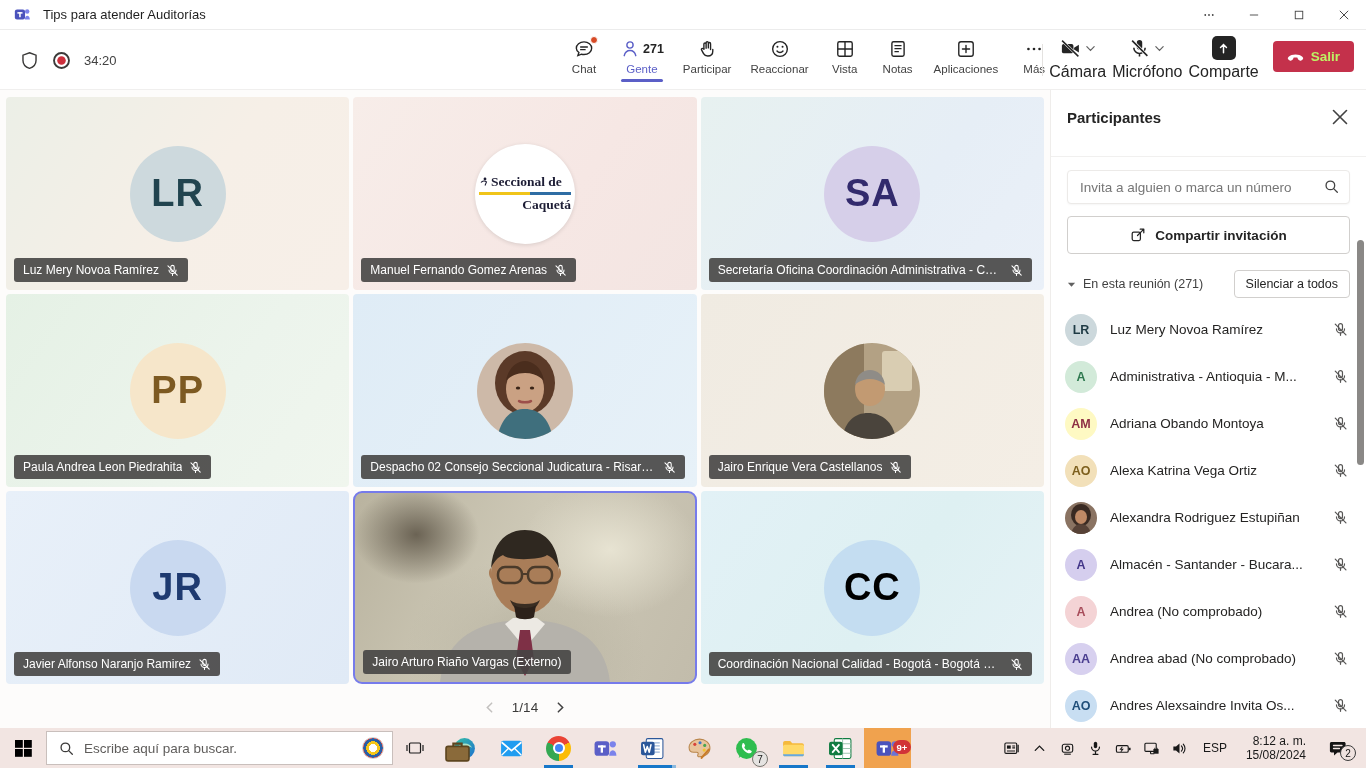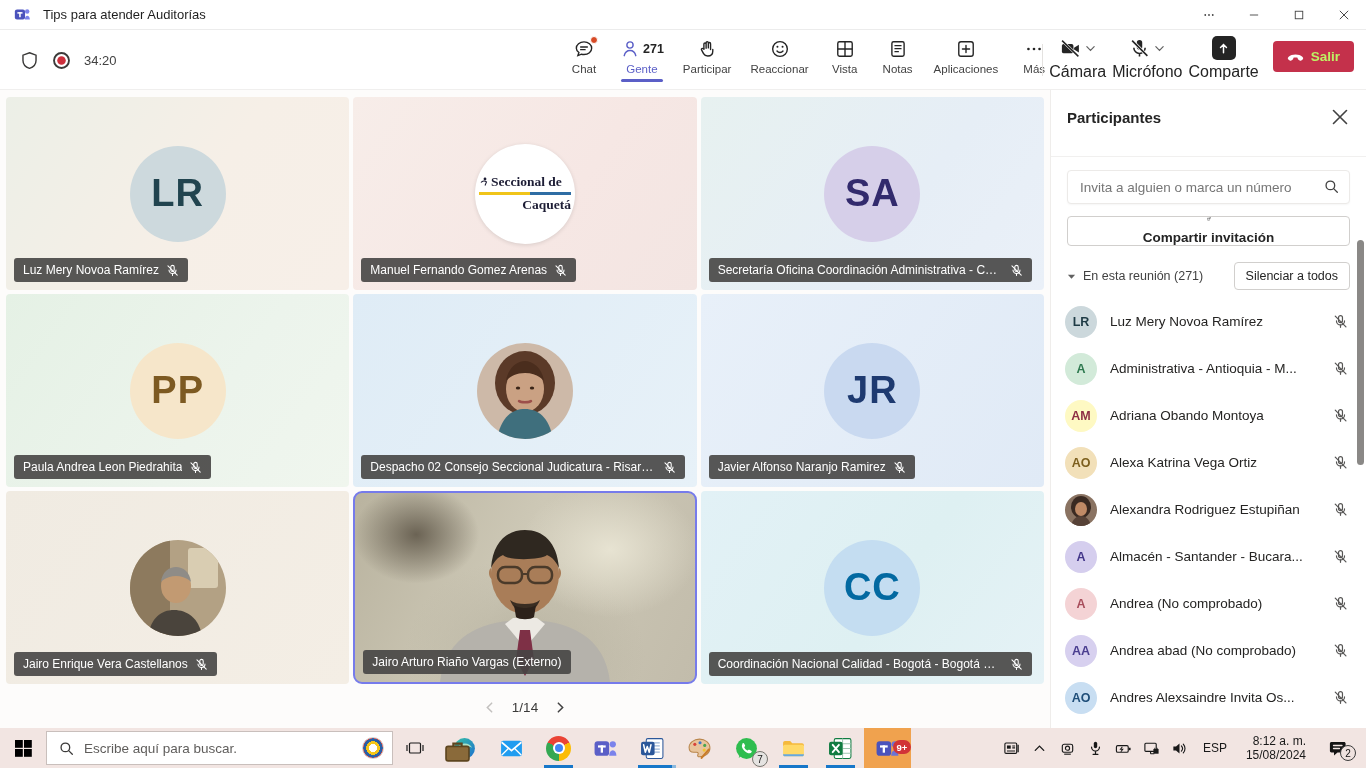--- a/index.html
+++ b/index.html
@@ -94,23 +94,23 @@
     border-left:1px solid #efedeb; overflow:hidden; }
   .p-head { display:flex; align-items:center; padding:17px 16px 29px; border-bottom:1px solid #f1f0ef; }
   .p-title { font-size:15px; font-weight:bold; color:#242424; }
   .p-close { margin-left:auto; color:#424242; cursor:pointer; width:20px; height:20px; }
   .p-search { margin:13px 16px 12px; position:relative; }
   .p-search input { width:100%; height:34px; border:1px solid #eceae8; background:#fff; border-radius:4px;
     padding:0 34px 0 12px; font-size:13.5px; color:#242424; font-family:inherit; outline:none;
     box-shadow:0 1px 2px rgba(0,0,0,.04); }
   .p-search input::placeholder { color:#767676; }
   .p-search svg { position:absolute; right:11px; top:9px; width:15px; height:15px; color:#424242; }
-  .p-sharebtn { margin:0 16px 14px; width:calc(100% - 32px); height:30px; background:#fff;
+  .p-sharebtn { margin:0 16px 14px; width:calc(100% - 32px); height:38px; background:#fff;
     border:1px solid #d1cfcd; border-radius:4px; font-size:13.5px; font-weight:bold; color:#242424;
-    display:flex; align-items:center; justify-content:center; gap:9px; cursor:pointer; font-family:inherit;flex-direction:column; }
+    display:flex; align-items:center; justify-content:center; gap:9px; cursor:pointer; font-family:inherit; }
   .p-sharebtn svg { width:16px; height:16px; }
   .p-section { display:flex; align-items:center; padding:2px 16px 8px; }
   .p-sec-left { display:flex; align-items:center; gap:7px; font-size:12.5px; color:#424242; cursor:pointer; }
   .p-sec-left svg { width:9px; height:9px; color:#616161; }
   .muteall { margin-left:auto; height:28px; padding:0 11px; background:#fff; border:1px solid #d1cfcd;
     border-radius:4px; font-size:12.5px; color:#242424; cursor:pointer; font-family:inherit; }
   .prow { display:flex; align-items:center; gap:13px; padding:7.5px 18px 7.5px 14px; cursor:pointer; }
   .av32 { width:32px; height:32px; border-radius:50%; flex:none; display:flex; align-items:center;
     justify-content:center; font-size:12.5px; font-weight:bold; }
   .pname { font-size:13.5px; color:#252423; white-space:nowrap; overflow:hidden; text-overflow:ellipsis; }
@@ -463,43 +463,43 @@
           </svg>
         </div>
         <div class="pill">
           <span class="pill-text">Despacho 02 Consejo Seccional Judicatura - Risarald...</span>
           <svg>
               <use href="#i-micoff"></use>
             </svg>
         </div>
       </div>
 
-      <div class="tile t6">
-        <div class="avatar-lg" style="background:#c9d9f0;color:#1e3a70">JR</div>
-        <div class="pill">
-          <span class="pill-text">Javier Alfonso Naranjo Ramirez</span>
-          <svg>
-              <use href="#i-micoff"></use>
-            </svg>
-        </div>
-      </div>
-
       <div class="tile t7">
         <div class="photo-circle">
           <svg viewBox="0 0 96 96" width="96" height="96">
             <rect width="96" height="96" fill="#b3a184"></rect>
             <rect x="0" y="0" width="40" height="96" fill="#8d7a5e"></rect>
             <rect x="58" y="8" width="30" height="40" rx="3" fill="#d9cdb2"></rect>
             <path d="M18 96c3-18 13-26 26-26s25 8 28 26z" fill="#4a443c"></path>
             <ellipse cx="46" cy="46" rx="15" ry="17" fill="#c29a72"></ellipse>
             <path d="M31 42c1-10 8-15 15-15s14 5 15 15c0 0-5-6-15-6s-15 6-15 6z" fill="#8f8c87"></path>
           </svg>
         </div>
         <div class="pill">
           <span class="pill-text">Jairo Enrique Vera Castellanos</span>
+          <svg>
+              <use href="#i-micoff"></use>
+            </svg>
+        </div>
+      </div>
+
+      <div class="tile t6">
+        <div class="avatar-lg" style="background:#c9d9f0;color:#1e3a70">JR</div>
+        <div class="pill">
+          <span class="pill-text">Javier Alfonso Naranjo Ramirez</span>
           <svg>
               <use href="#i-micoff"></use>
             </svg>
         </div>
       </div>
 
       <div class="tile t8 active">
         <svg class="video-person" viewBox="0 0 230 170">
           <path d="M30 170c5-45 40-62 85-62s80 17 85 62z" fill="#b5b2ab"></path>
           <path d="M95 112l20 24 20-24-8-6h-24z" fill="#ece9e3"></path>
@@ -512,21 +512,21 @@
           <path d="M112 62h6" stroke="#4a3a2a" stroke-width="2"></path>
           <path d="M100 88c3 8 10 13 15 13s12-5 15-13c-4 3-9 4-15 4s-11-1-15-4z" fill="#3a2d22"></path>
           <path d="M104 93c2 2 7 3 11 3s9-1 11-3l-2 12c-3 3-15 3-18 0z" fill="#2c211a"></path>
         </svg>
         <div class="pill">
           <span class="pill-text">Jairo Arturo Riaño Vargas (Externo)</span>
         </div>
       </div>
 
       <div class="tile t9">
-        <div class="avatar-lg" style="background:#c4ddf1;color:#0369a1">CC</div>
+        <div class="avatar-lg" style="background:#c4ddf1;color:#000000">CC</div>
         <div class="pill">
           <span class="pill-text">Coordinación Nacional Calidad - Bogotá - Bogotá D.C.</span>
           <svg>
               <use href="#i-micoff"></use>
             </svg>
         </div>
       </div>
     </div>
 
     <div class="pager">

